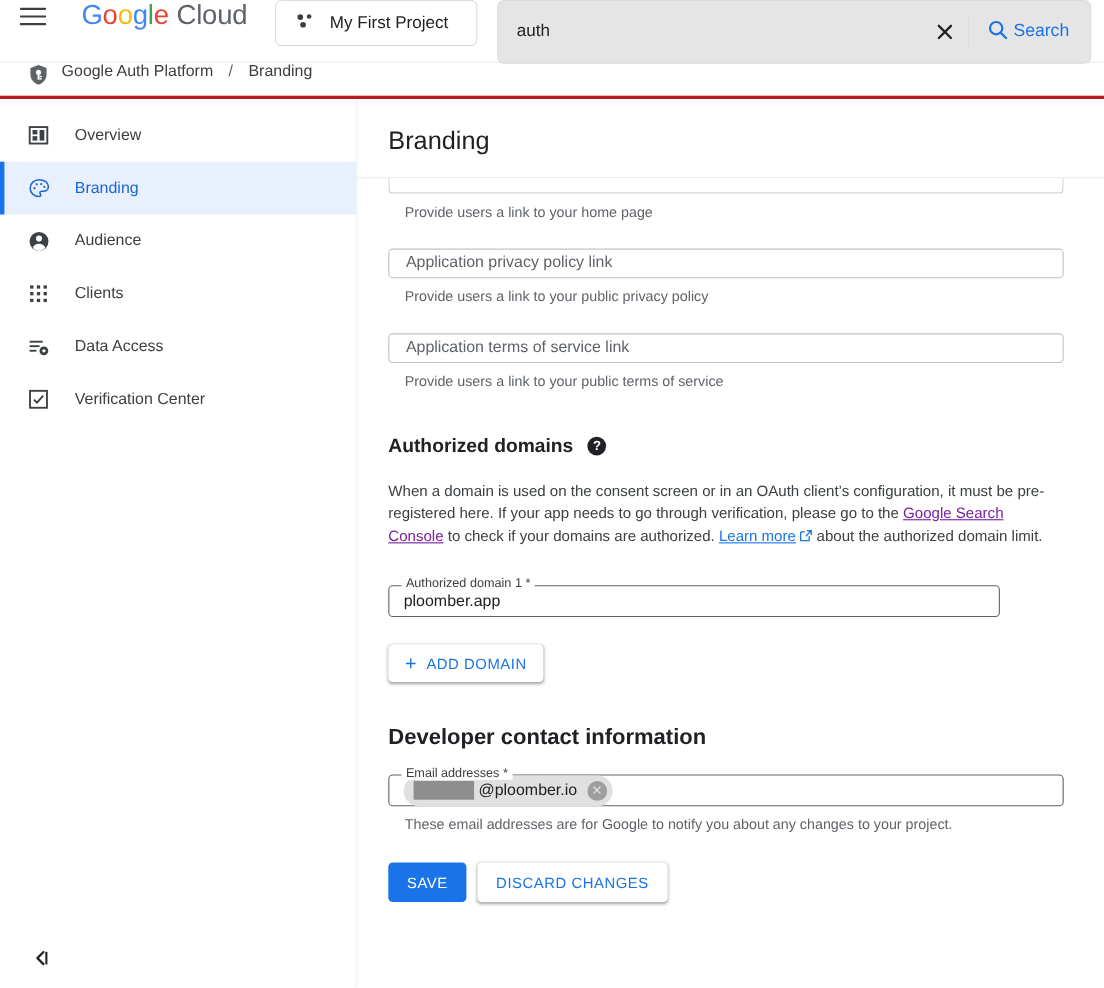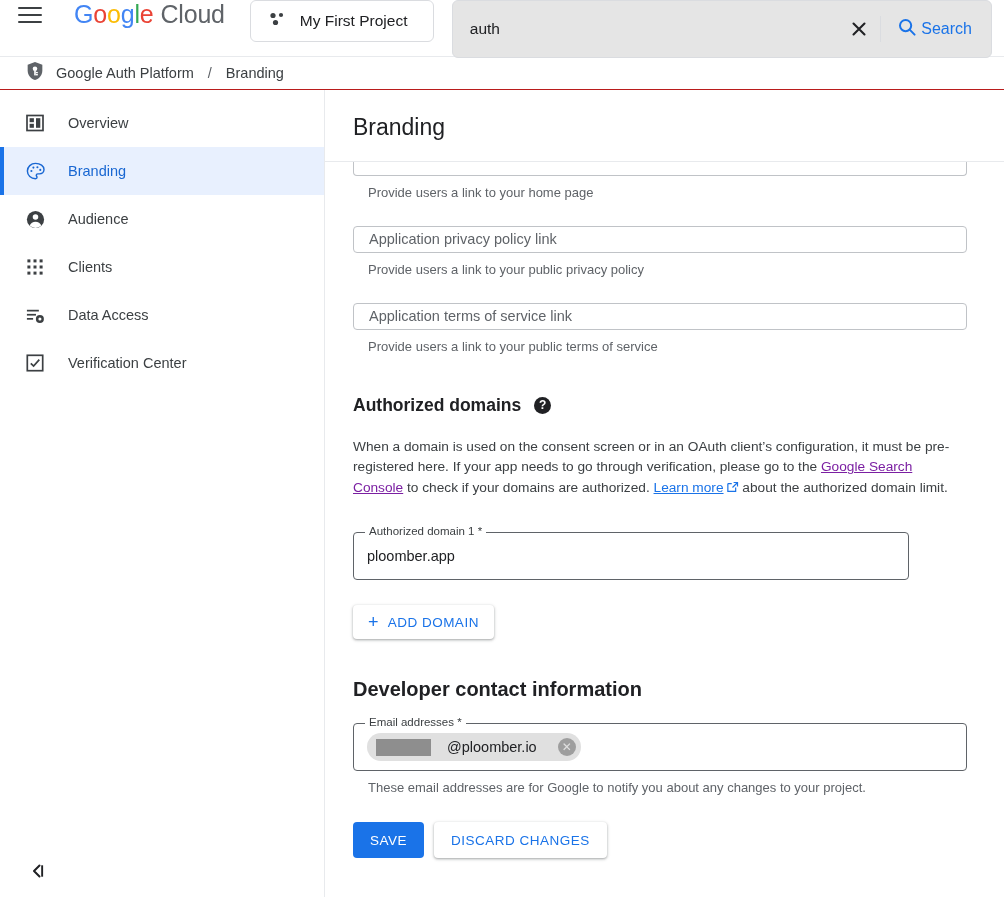--- a/index.html
+++ b/index.html
@@ -59,23 +59,23 @@
   }
   #search-divider { width: 1px; height: 26px; background: #dadce0; flex: none; }
   #search-btn {
     display: flex; align-items: center; gap: 4px;
     padding: 0 19px 0 16px; height: 100%; cursor: pointer; flex: none;
   }
   #search-btn .txt { color: #1a73e8; font-size: 16px; font-weight: 500; }
 
   
   #breadcrumb {
-    height: 33px; display: flex; align-items: center;
+    height: 33px; display: flex; align-items: flex-start;
     padding-left: 24px; gap: 10px;
-    border-bottom: 1px solid #b91c1c; background: #fff;
+    border-bottom: 3px solid #b91c1c; background: #fff;
   }
   #breadcrumb .bc-text { font-size: 14.5px; color: #3c4043; }
   #breadcrumb .bc-sep { font-size: 14.5px; color: #5f6368; margin: 0 4px; }
   #breadcrumb .bc-link { cursor: pointer; }
 
   
   #body-wrap { display: flex; height: 807px; }
 
   #sidebar {
     width: 325px; flex: none; background: #fff;
@@ -141,21 +141,21 @@
     font-size: 13.7px; line-height: 1.5; color: #3c4043;
   }
   #domains-desc a { text-decoration: underline; cursor: pointer; }
   a.visited-link { color: #7b1fa2; }
   a.blue-link { color: #1a73e8; }
   .ext-icon { display: inline-block; vertical-align: -2px; margin-left: 2px; }
 
   
   .outlined {
     position: relative; margin-top: 32px;
-    width: 556px; height: 48px;
+    width: 556px; height: 29px;
     border: 1px solid #5f6368; border-radius: 4px;
     display: flex; align-items: center; padding: 0 13px;
   }
   .outlined.wide { width: 614px; }
   .outlined .float-label {
     position: absolute; top: -8px; left: 11px;
     background: #fff; padding: 0 4px;
     font-size: 11.5px; font-weight: 500; color: #3c4043;
   }
   .outlined .value { font-size: 14.5px; color: #202124; }
@@ -166,21 +166,21 @@
     box-shadow: 0 1px 2px 0 rgba(60,64,67,.3), 0 1px 3px 1px rgba(60,64,67,.15);
     display: flex; align-items: center; justify-content: center; gap: 9px;
     cursor: pointer;
   }
   #add-domain-btn .plus { color: #1a73e8; font-size: 18px; line-height: 1; font-weight: 400; }
   #add-domain-btn .lbl { color: #1a73e8; font-size: 13.5px; font-weight: 500; letter-spacing: .5px; }
 
   #dev-contact-head { font-size: 20px; font-weight: 700; color: #202124; margin: 39px 0 0 0; }
 
   .chip {
-    display: inline-flex; align-items: center; gap: 18px;
+    display: inline-flex; align-items: center; gap: 6px;
     height: 28px; border-radius: 14px; background: #e0e0e0;
     padding: 0 5px 0 0; font-size: 14.5px; color: #202124;
   }
   .chip .redact {
     width: 55px; height: 17px; background: #8e8e8e;
     margin-left: 9px; display: inline-block;
   }
   .chip .email-txt { margin-left: -2px; }
   .chip .chip-x {
     width: 18px; height: 18px; border-radius: 50%;

